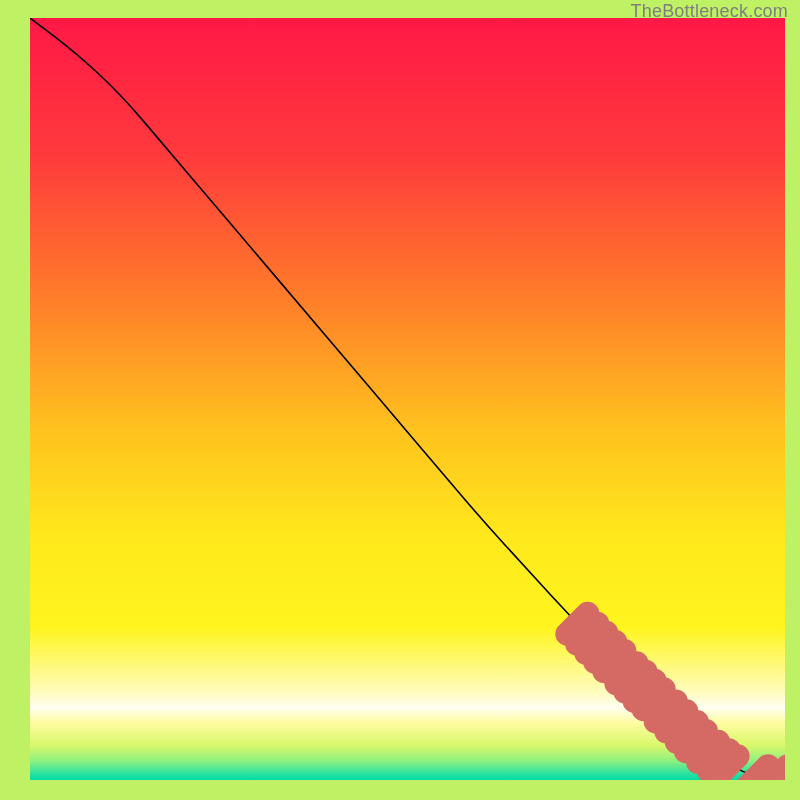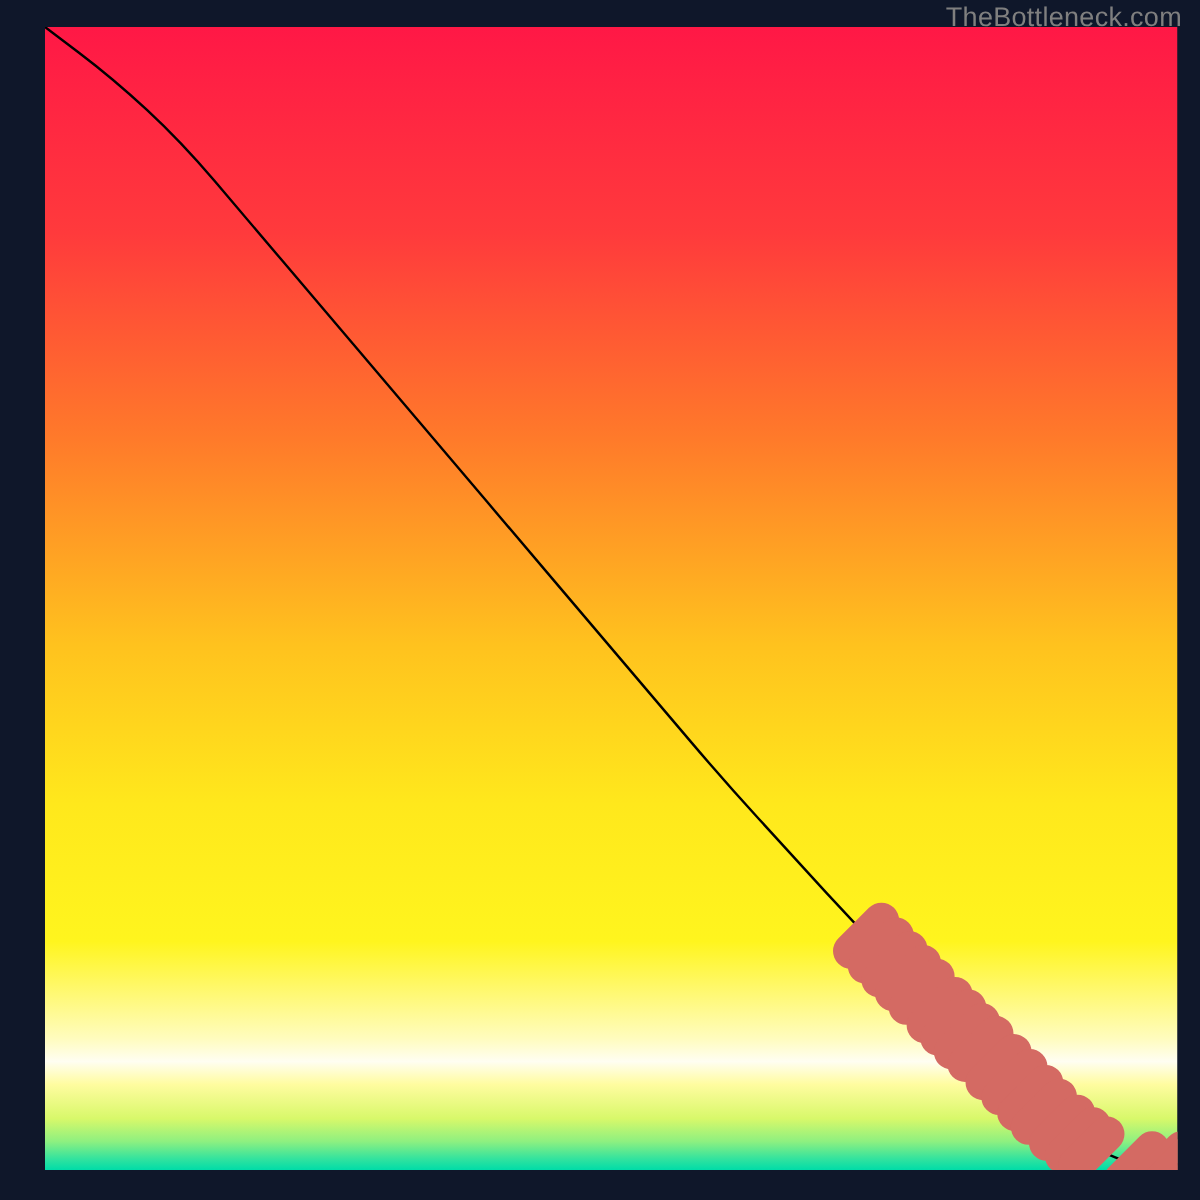--- a/index.html
+++ b/index.html
@@ -8,21 +8,21 @@
     width: 800px;
     height: 800px;
     background: #000;
     overflow: hidden;
     font-family: Arial, Helvetica, sans-serif;
   }
   .stage {
     position: relative;
     width: 800px;
     height: 800px;
-    background: #0f172a;
+    background: #bef264;
   }
   .plot {
     position: absolute;
     left: 30px;
     top: 18px;
     width: 755px;
     height: 762px;
   }
   .plot svg {
     display: block;

